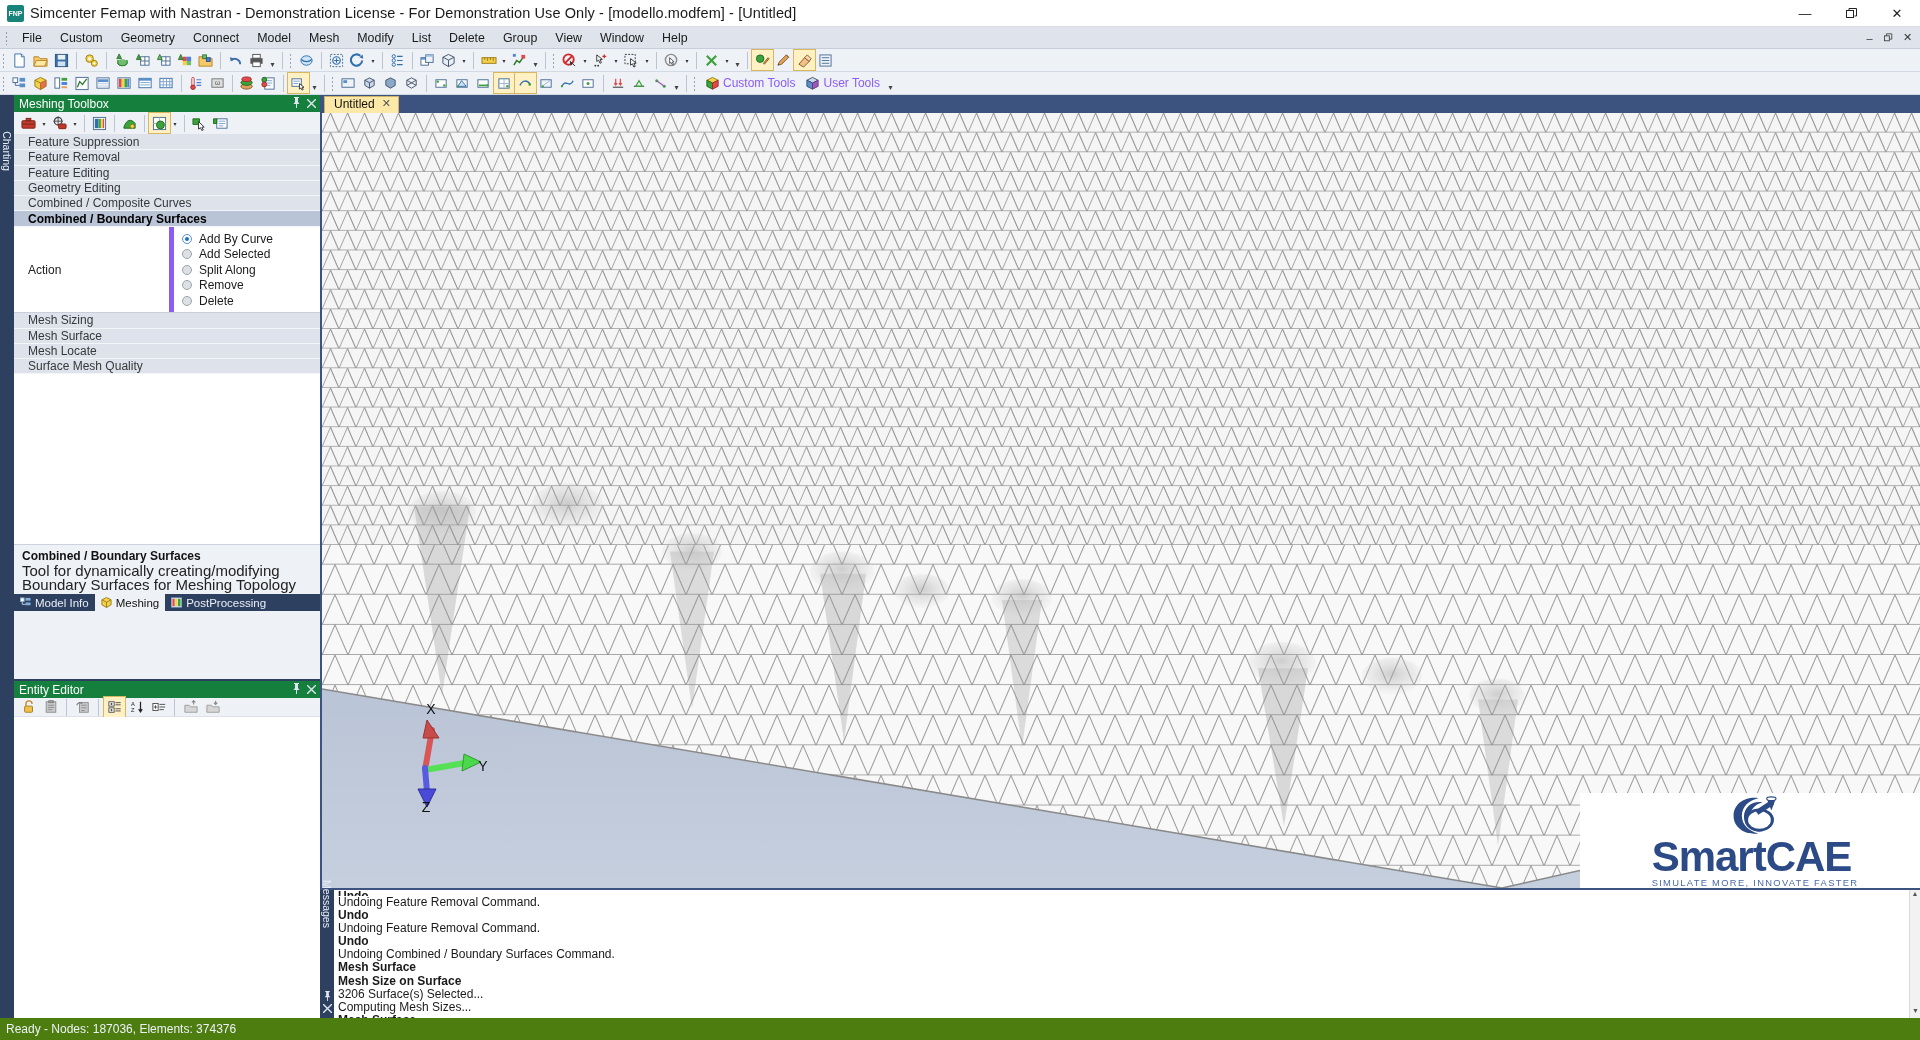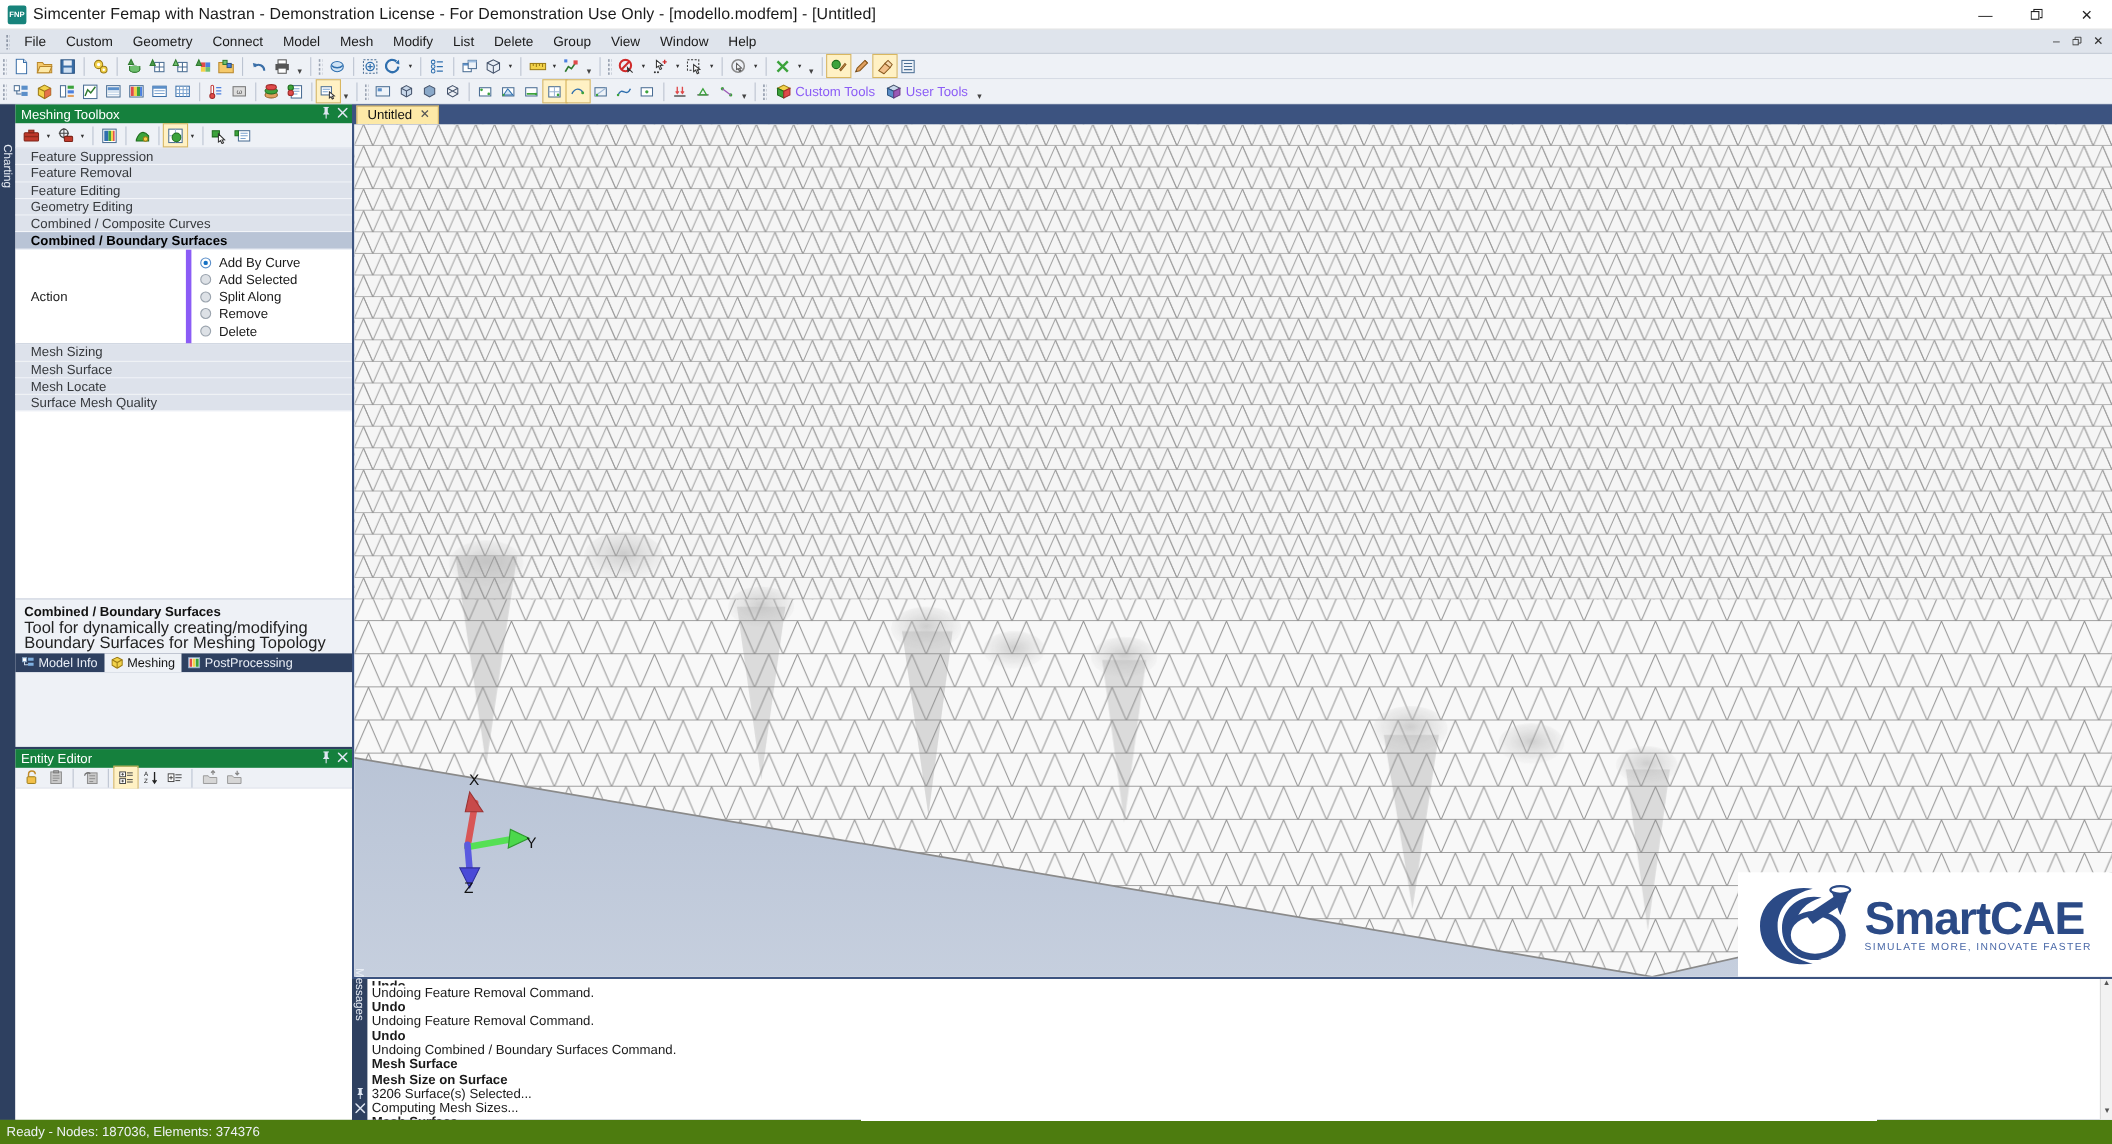--- a/index.html
+++ b/index.html
@@ -153,21 +153,21 @@
   .doc-tab .x { font-size: 11px; color: #555; }
 
   .viewport { position: absolute; left: 2px; right: 0px; top: 18px; bottom: 130px;
     background: #ffffff; overflow: hidden; }
   .vp-sky { position: absolute; inset: 0; }
 
   .triad { position: absolute; left: 60px; bottom: 76px; width: 110px; height: 120px; }
 
   .logo { position: absolute; right: 0px; bottom: 0px;
     width: 340px; height: 95px; background: #fff; display: flex;
-    align-items: center; padding-left: 6px; }
+    align-items: center; padding-left: 6px; flex-direction: column; }
   .logo-text { color: #2b4a86; font-weight: bold; font-size: 42px;
     letter-spacing: -1px; line-height: 40px; }
   .logo-tag { color: #4a69a8; font-size: 9.4px; letter-spacing: 1.3px; }
 
   
   .msg-dock { position: absolute; left: 320px; right: 0; bottom: 22px; height: 128px;
     background: #2e4060; display: flex; }
   .msg-vtab { width: 14px; background: #2e4060; color: #e8edf5; position: relative; }
   .msg-vtab .lbl { position: absolute; top: 8px; left: 0; width: 14px;
     font-size: 10.5px; display: flex; justify-content: center; }

